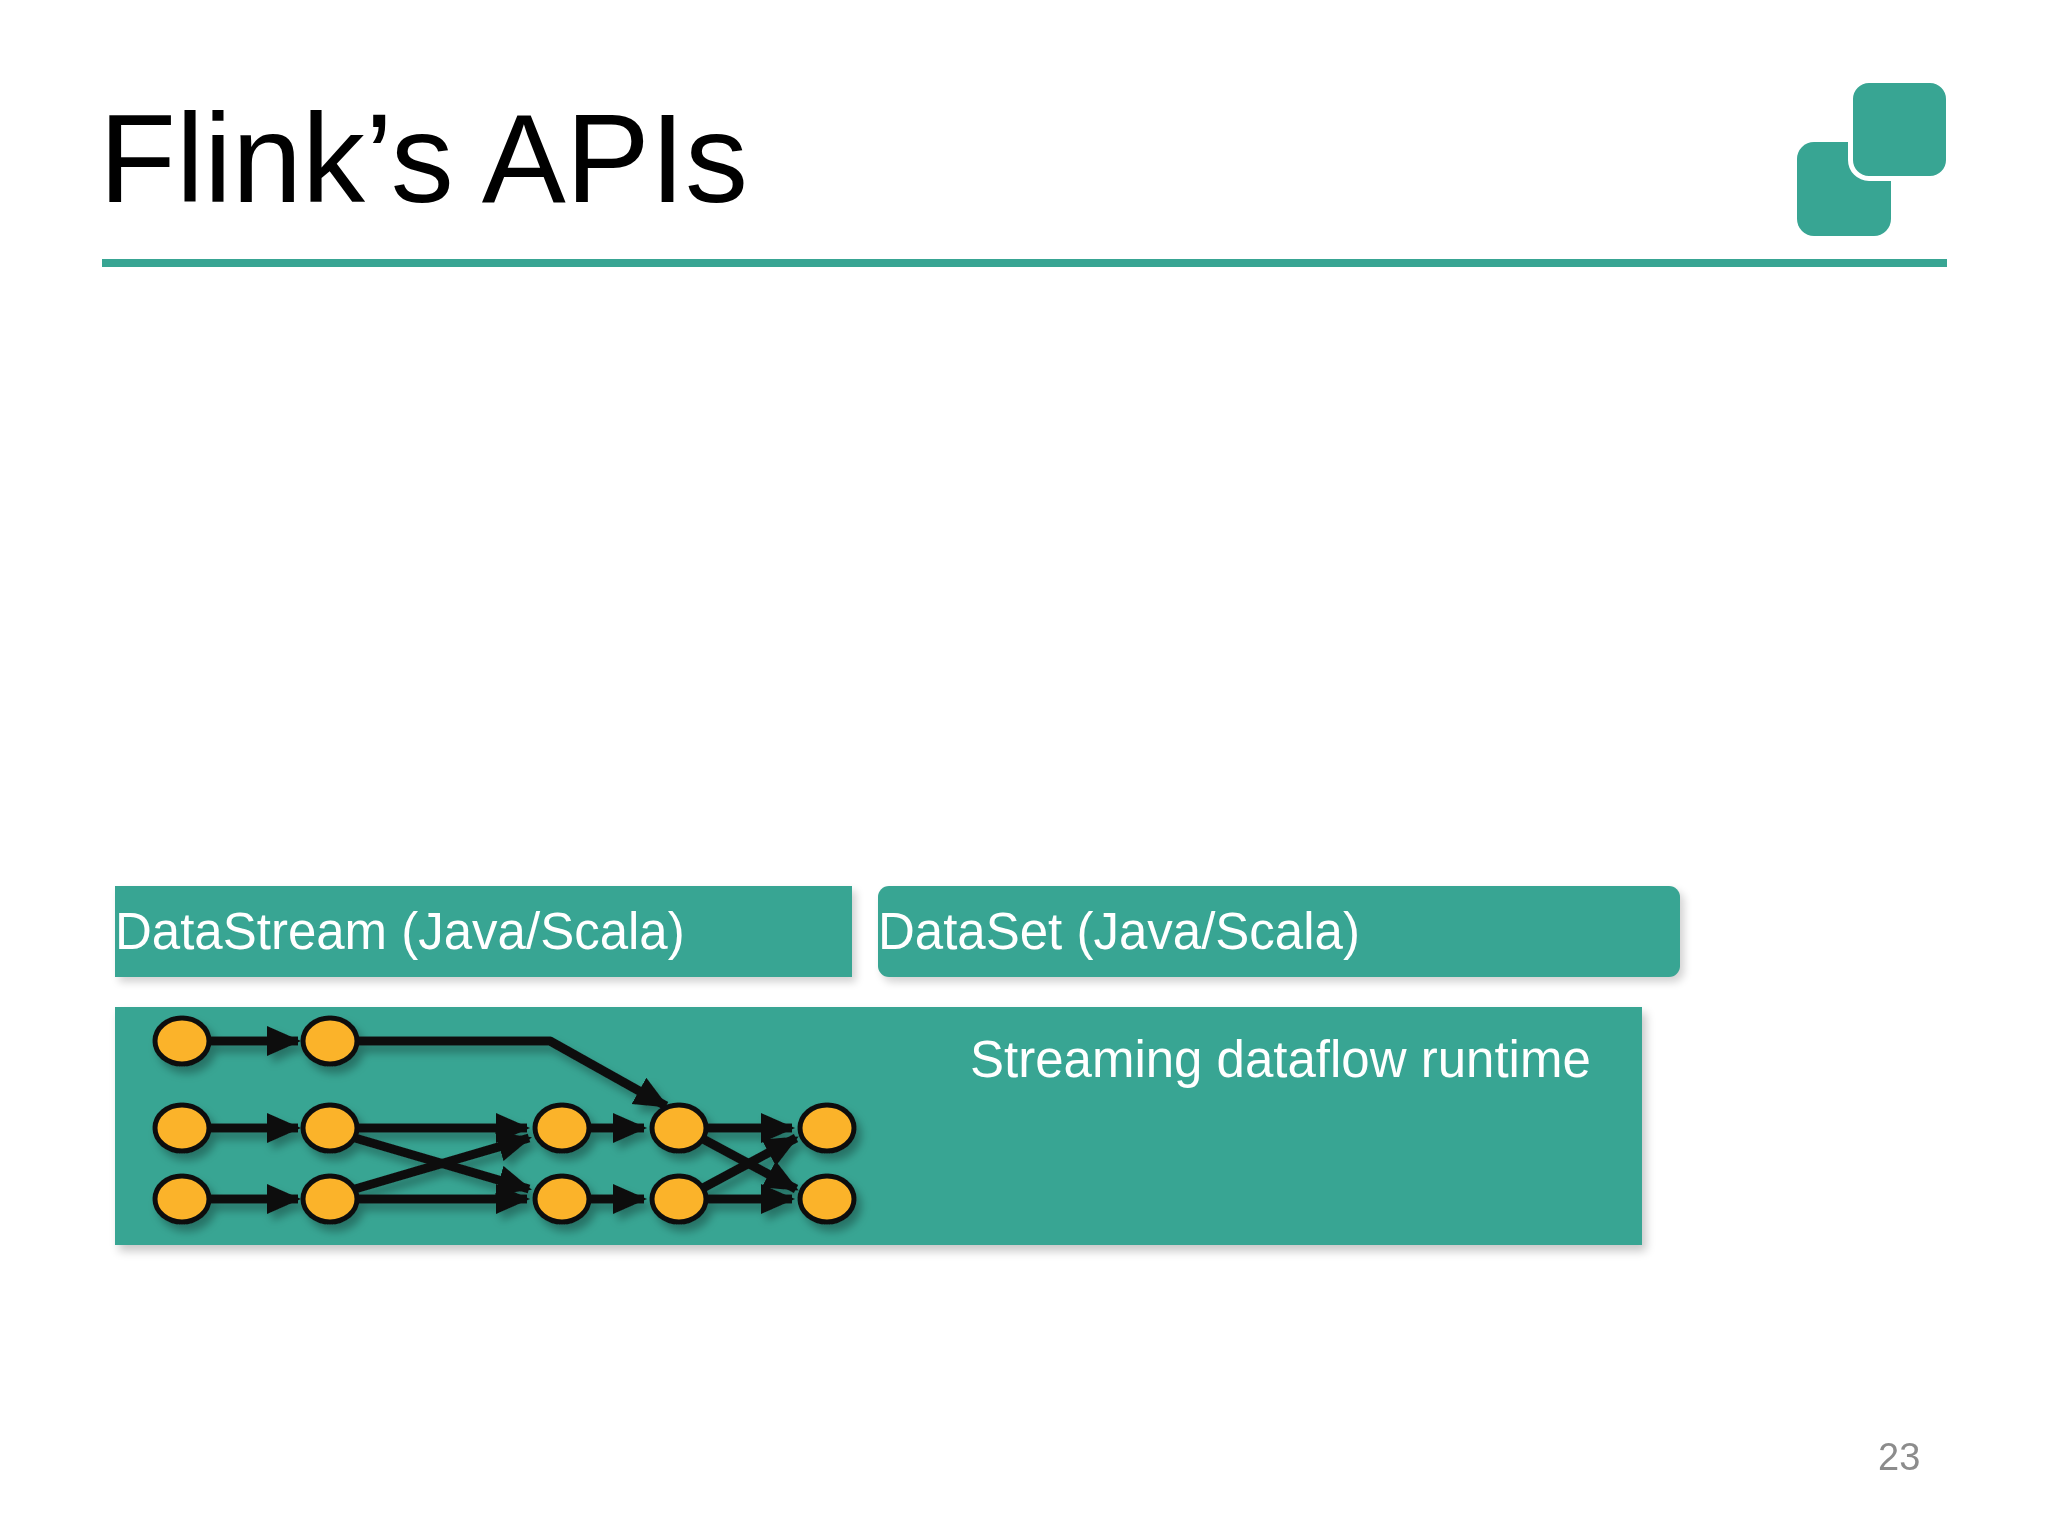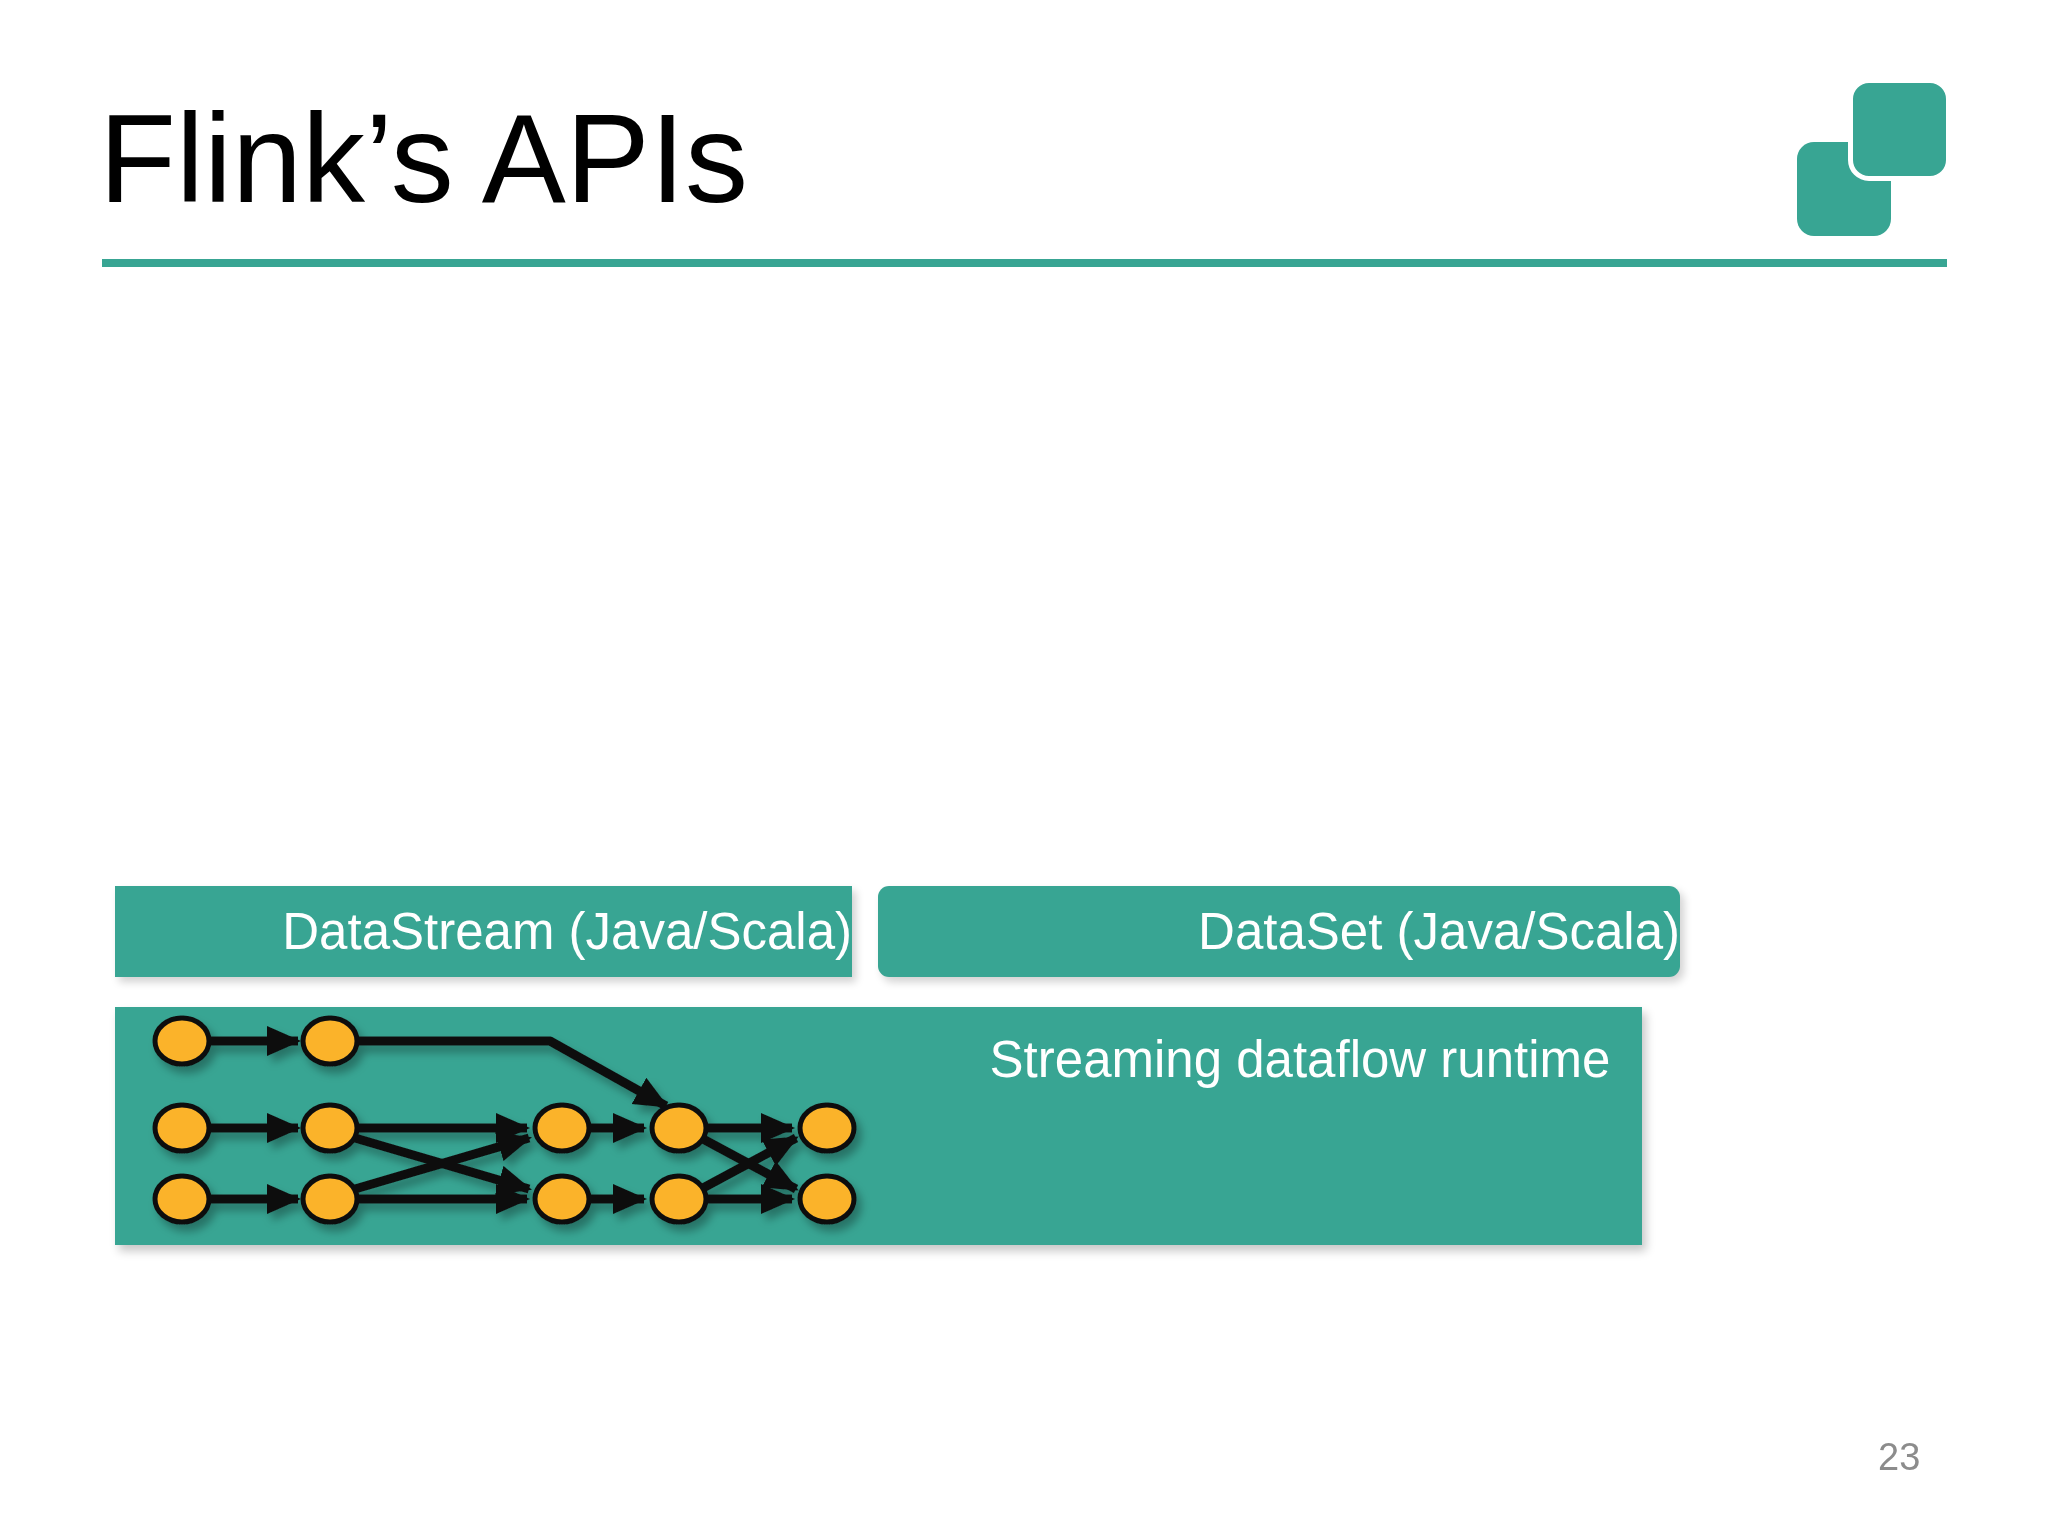--- a/index.html
+++ b/index.html
@@ -32,34 +32,34 @@
     width:94px;height:94px;background:var(--teal);border-radius:17px;
   }
   .logo-front{
     position:absolute;left:1848px;top:78px;
     width:103px;height:103px;background:var(--teal);
     border:5px solid #ffffff;border-radius:21px;
   }
   .api-box{
     position:absolute;top:886px;height:91px;
     background:var(--teal);color:var(--label-white);
-    display:flex;align-items:center;justify-content:flex-end;
+    display:flex;align-items:center;justify-content:flex-start;
     font-size:51px;white-space:nowrap;
     box-shadow:4px 5px 8px rgba(0,0,0,0.18);
   }
   .box1{left:115px;width:737px;}
   .box2{left:878px;width:802px;border-radius:11px;}
   .runtime-box{
     position:absolute;left:115px;top:1007px;
     width:1527px;height:238px;background:var(--teal);
     box-shadow:4px 6px 9px rgba(0,0,0,0.22);
   }
   .runtime-label{
     position:absolute;left:855px;top:22px;width:660px;
-    text-align:center;font-size:51px;line-height:1.2;
+    text-align:left;font-size:51px;line-height:1.2;
     color:var(--label-white);white-space:nowrap;
   }
   .graph{position:absolute;left:0;top:0;}
   .graph polyline{
     fill:none;stroke:var(--edge);stroke-width:9;
     stroke-linejoin:round;stroke-linecap:butt;
   }
   .graph ellipse{
     fill:var(--node-fill);stroke:var(--edge);stroke-width:5;
   }

